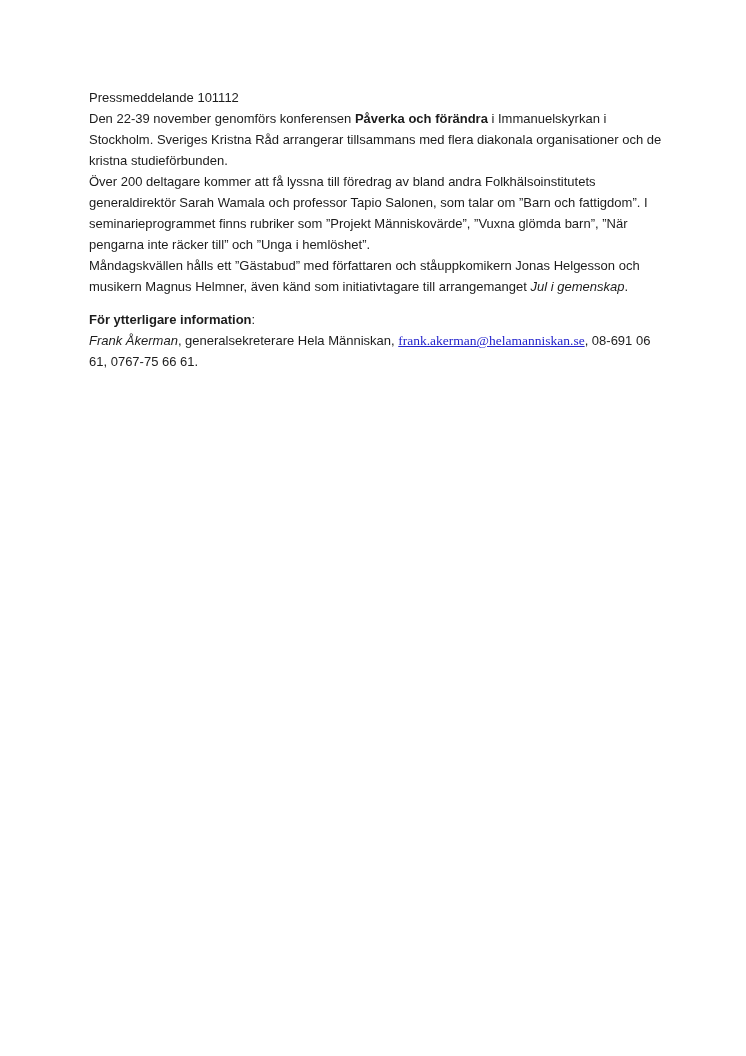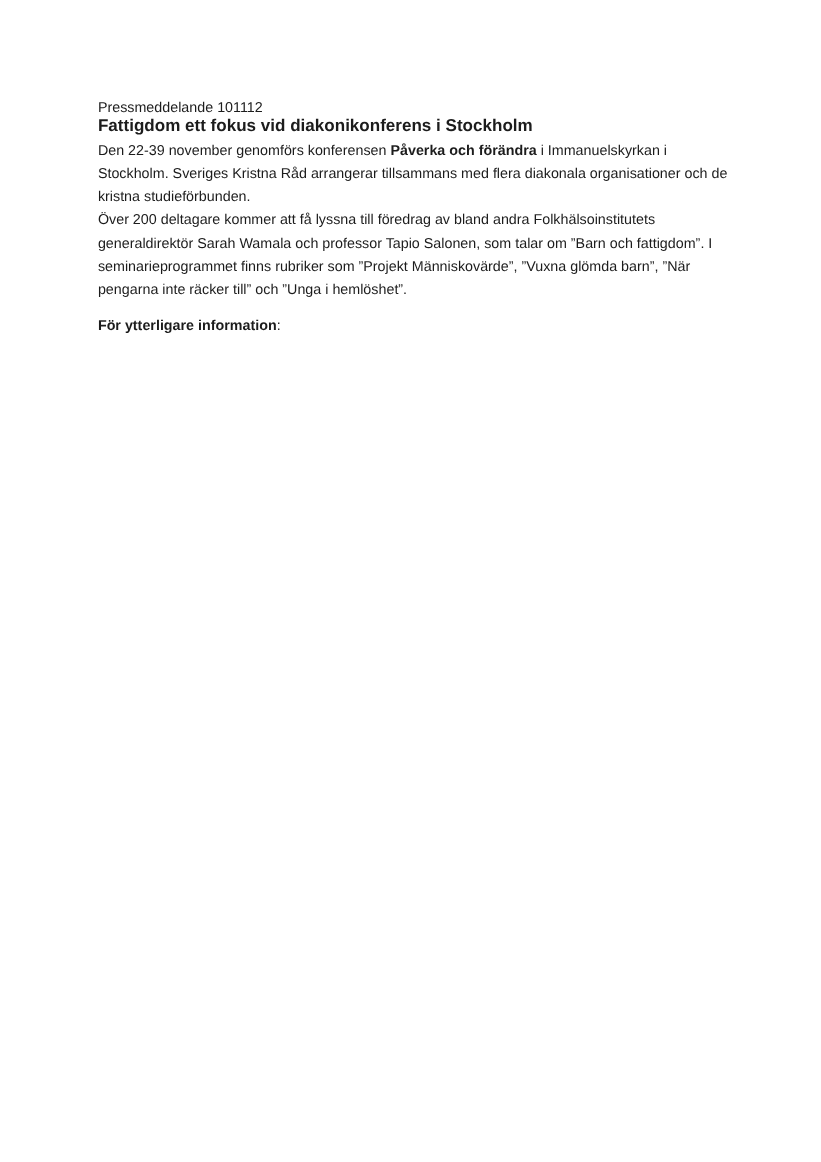--- a/index.html
+++ b/index.html
@@ -63,29 +63,30 @@
   }
 </style>
 </head>
 <body>
 
 <div class="page">
   <div class="content">
 
     <p class="meta-line">Pressmeddelande 101112</p>
 
-    <h1 class="doc-title">Fattigdom ett fokus vid diakonikonferens i Stockholm</h1>
 
     <p class="body-para para-intro"><span>Den 22-39 november genomförs konferensen </span><span class="emph-bold-italic">Påverka och förändra</span><span> i Immanuelskyrkan i Stockholm. Sveriges Kristna Råd arrangerar tillsammans med flera diakonala organisationer och de kristna studieförbunden.</span></p>
 
     <p class="body-para para-speakers">Över 200 deltagare kommer att få lyssna till föredrag av bland andra Folkhälsoinstitutets generaldirektör Sarah Wamala och professor Tapio Salonen, som talar om ”Barn och fattigdom”. I seminarieprogrammet finns rubriker som ”Projekt Människovärde”, ”Vuxna glömda barn”, ”När pengarna inte räcker till” och ”Unga i hemlöshet”.</p>
 
+    <p class="body-para para-evening"><span>Måndagskvällen hålls ett ”Gästabud” med författaren och ståuppkomikern Jonas Helgesson och musikern Magnus Helmner, även känd som initiativtagare till arrangemanget </span><span class="emph-italic">Jul i gemenskap</span><span>.</span></p>
 
     <div class="contact-block">
 
       <p class="contact-line"><span class="contact-heading-text">För ytterligare information</span><span>:</span></p>
 
+      <p class="contact-line"><span class="emph-italic">Frank Åkerman</span><span>, generalsekreterare Hela Människan, </span><a class="email-link">frank.akerman@helamanniskan.se</a><span>, 08-691 06 61, 0767-75 66 61.</span></p>
 
 
     </div>
 
   </div>
 </div>
 
 </body></html>

